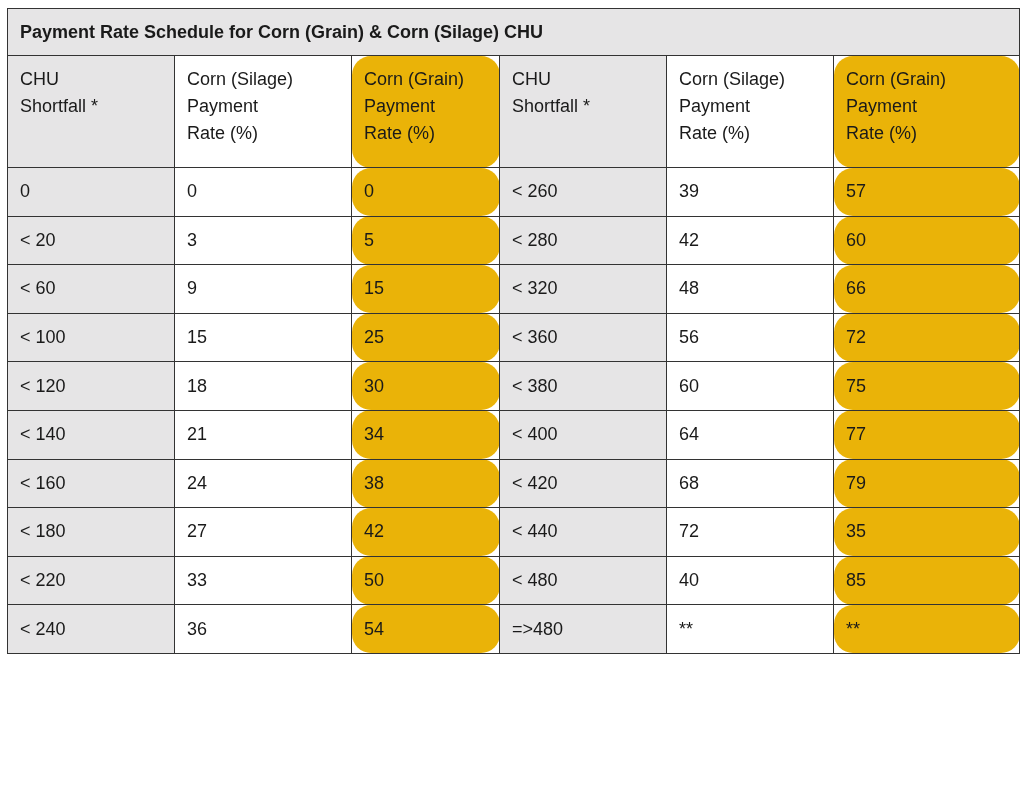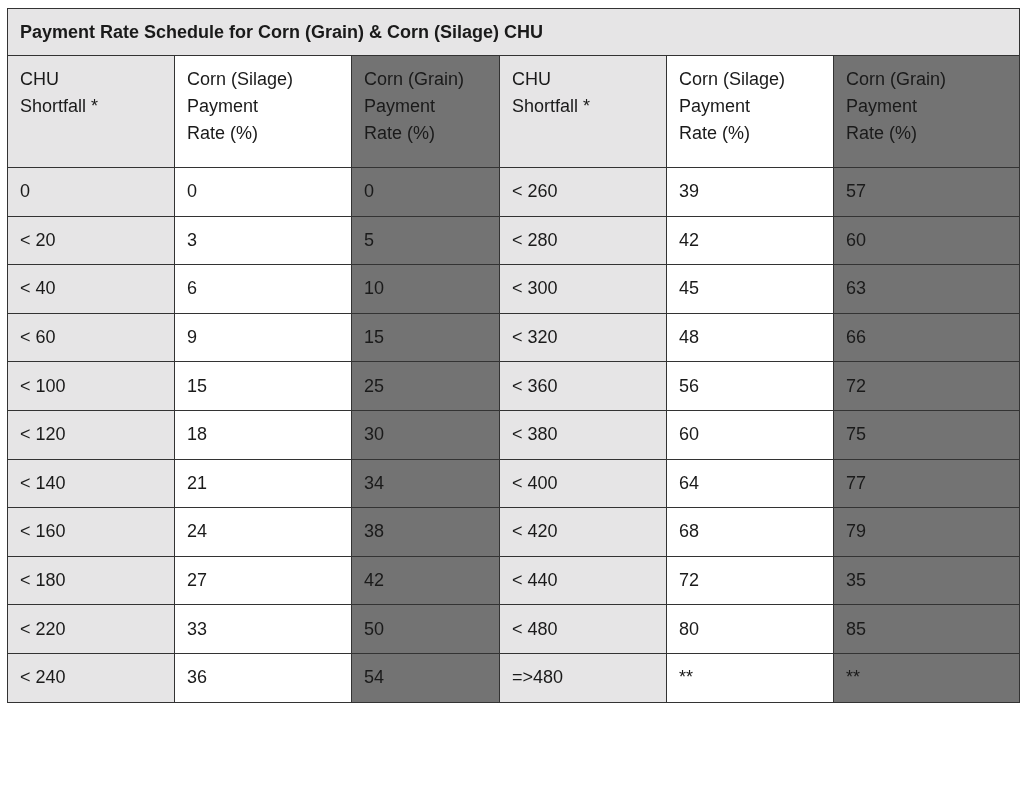--- a/index.html
+++ b/index.html
@@ -8,22 +8,22 @@
     .tbl { position: absolute; left: 7px; top: 8px; width: 1012px;
            border-collapse: collapse; table-layout: fixed;
            border: 1.5px solid #555; }
     .tbl td, .tbl th { border: 1px solid #333; padding: 0 12px; text-align: left;
            vertical-align: middle; font-size: 18px; font-weight: normal; line-height: 27px; }
     .tbl .title-cell { background: #e6e5e6; height: 46px; font-weight: bold; font-size: 18px; margin-left: 17px; }
     .tbl .hdr td { height: 101px; vertical-align: top; padding-top: 10px; margin-left: 28px; }
     .tbl .row td { height: 47.6px; }
     .c-shortfall { background: #e6e5e6; }
     .c-silage { background: #ffffff; }
-    .c-grain { background: #737373; }
-    .tbl td.c-silage, .tbl td.c-grain { border-left: 1.5px solid #777; }
+    .c-grain { background: #eab308; }
+    .tbl td.c-silage, .tbl td.c-grain { border-left: 1.5px solid #777; border-radius: 19px; }
     .note { font-size: 14px; }
   </style>
 </head>
 <body>
 
 <table class="tbl">
   <colgroup>
     <col style="width:167px">
       <col style="width:177px">
       <col style="width:148px">
@@ -75,28 +75,20 @@
       </tr>
       <tr class="row">
         <td class="c-shortfall">&lt; 20</td>
         <td class="c-silage">3</td>
         <td class="c-grain">5</td>
         <td class="c-shortfall">&lt; 280</td>
         <td class="c-silage">42</td>
         <td class="c-grain">60</td>
       </tr>
       <tr class="row">
-        <td class="c-shortfall">&lt; 40</td>
-        <td class="c-silage">6</td>
-        <td class="c-grain">10</td>
-        <td class="c-shortfall">&lt; 300</td>
-        <td class="c-silage">45</td>
-        <td class="c-grain">63</td>
-      </tr>
-      <tr class="row">
         <td class="c-shortfall">&lt; 60</td>
         <td class="c-silage">9</td>
         <td class="c-grain">15</td>
         <td class="c-shortfall">&lt; 320</td>
         <td class="c-silage">48</td>
         <td class="c-grain">66</td>
       </tr>
       <tr class="row">
         <td class="c-shortfall">&lt; 100</td>
         <td class="c-silage">15</td>
@@ -135,21 +127,21 @@
         <td class="c-grain">42</td>
         <td class="c-shortfall">&lt; 440</td>
         <td class="c-silage">72</td>
         <td class="c-grain">35</td>
       </tr>
       <tr class="row">
         <td class="c-shortfall">&lt; 220</td>
         <td class="c-silage">33</td>
         <td class="c-grain">50</td>
         <td class="c-shortfall">&lt; 480</td>
-        <td class="c-silage">80</td>
+        <td class="c-silage">40</td>
         <td class="c-grain">85</td>
       </tr>
       <tr class="row">
         <td class="c-shortfall">&lt; 240</td>
         <td class="c-silage">36</td>
         <td class="c-grain">54</td>
         <td class="c-shortfall">=&gt;480</td>
         <td class="c-silage note">**</td>
         <td class="c-grain note">**</td>
       </tr>

